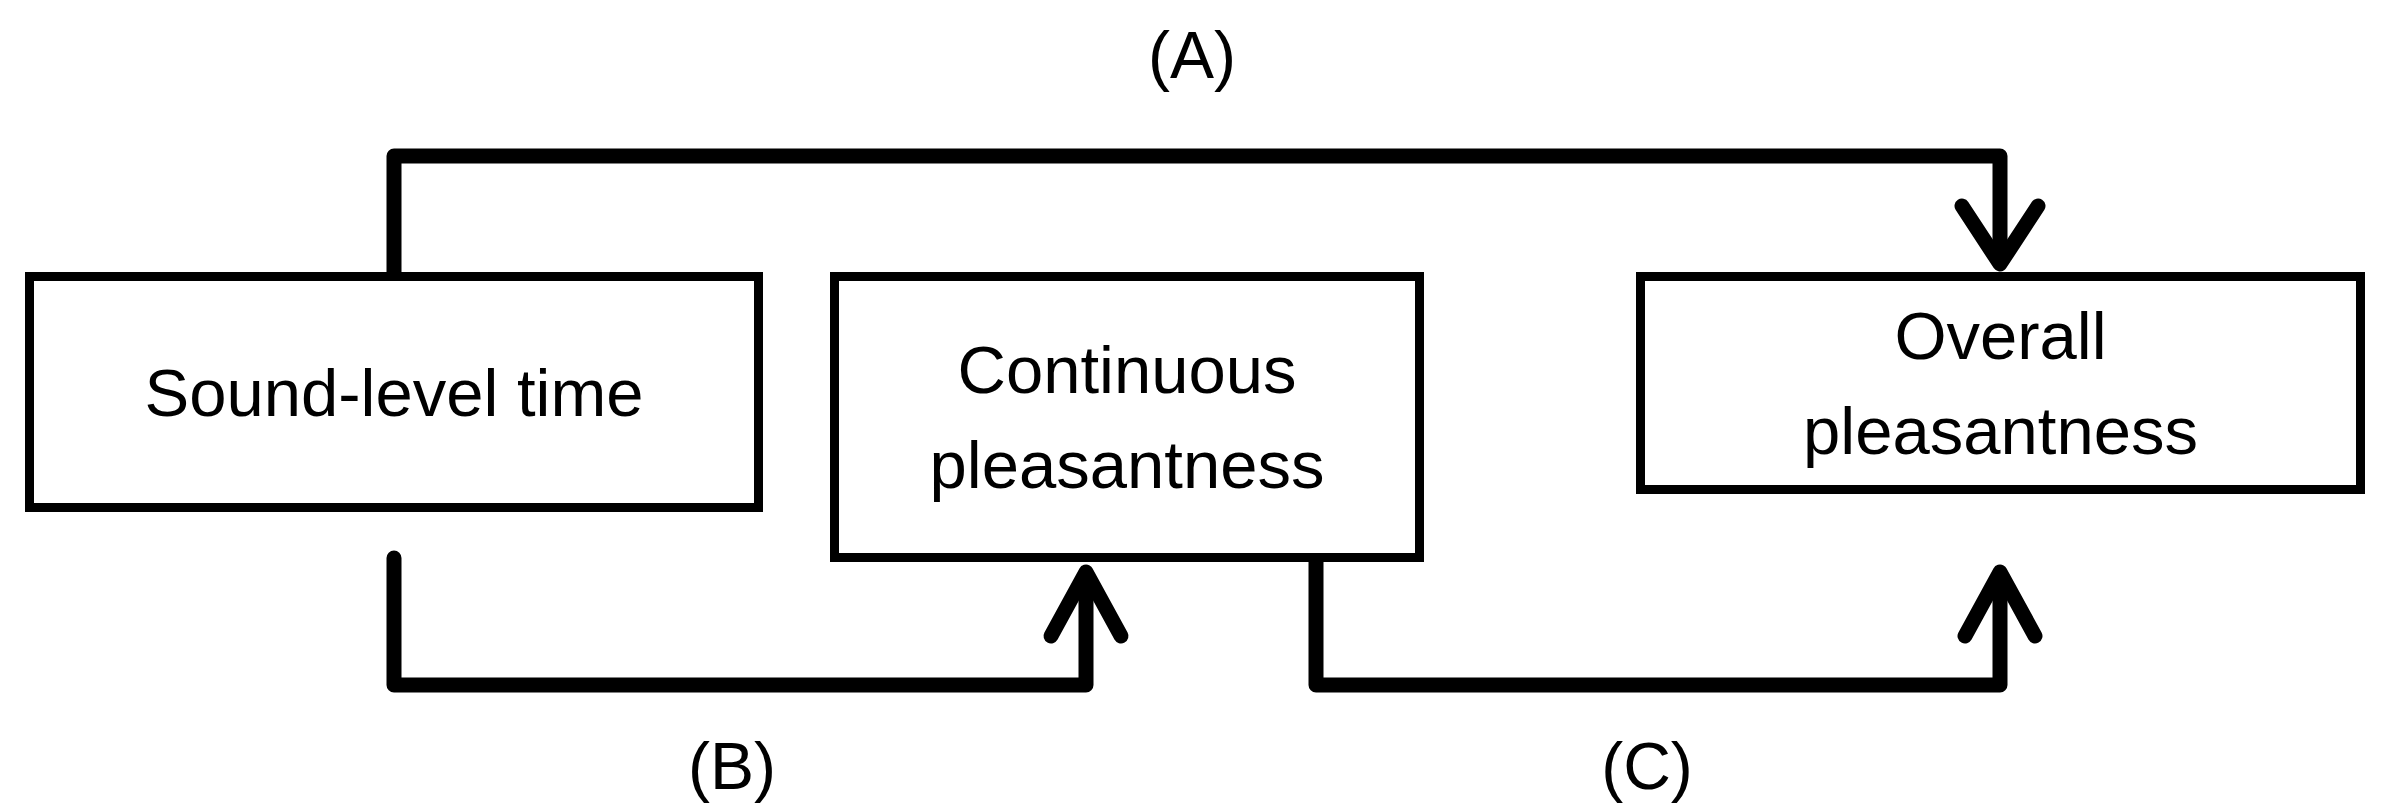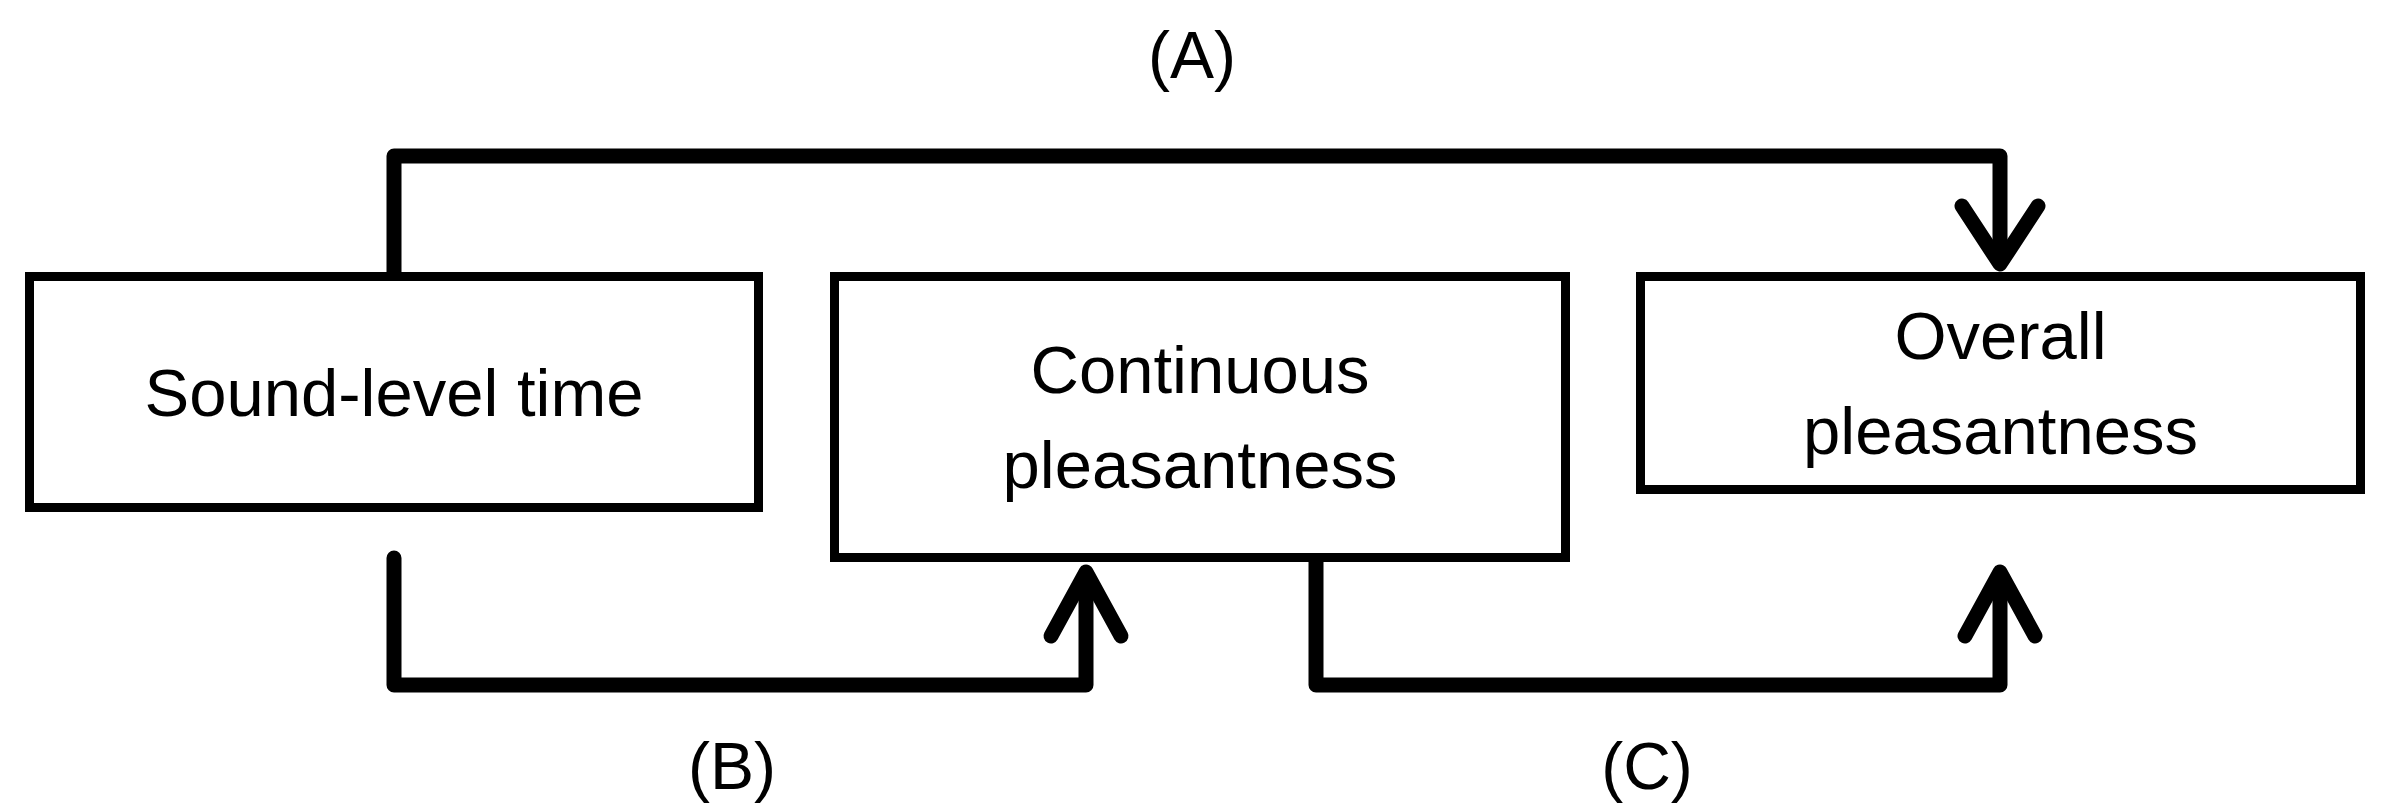--- a/index.html
+++ b/index.html
@@ -40,21 +40,21 @@
     display: flex;
     flex-direction: column;
     align-items: center;
     justify-content: center;
     text-align: center;
     font-size: 67px;
     line-height: 95px;
     color: #000000;
   }
   .box-left   { left: 25px;   top: 272px; width: 738px; height: 240px; }
-  .box-middle { left: 830px;  top: 272px; width: 740px; height: 290px; }
+  .box-middle { left: 830px;  top: 272px; width: 594px; height: 290px; }
   .box-right  { left: 1636px; top: 272px; width: 729px; height: 222px; }
   .arrow-label {
     position: absolute;
     transform: translateX(-50%);
     font-size: 66px;
     line-height: 66px;
     white-space: nowrap;
     z-index: 3;
     color: #000000;
   }

